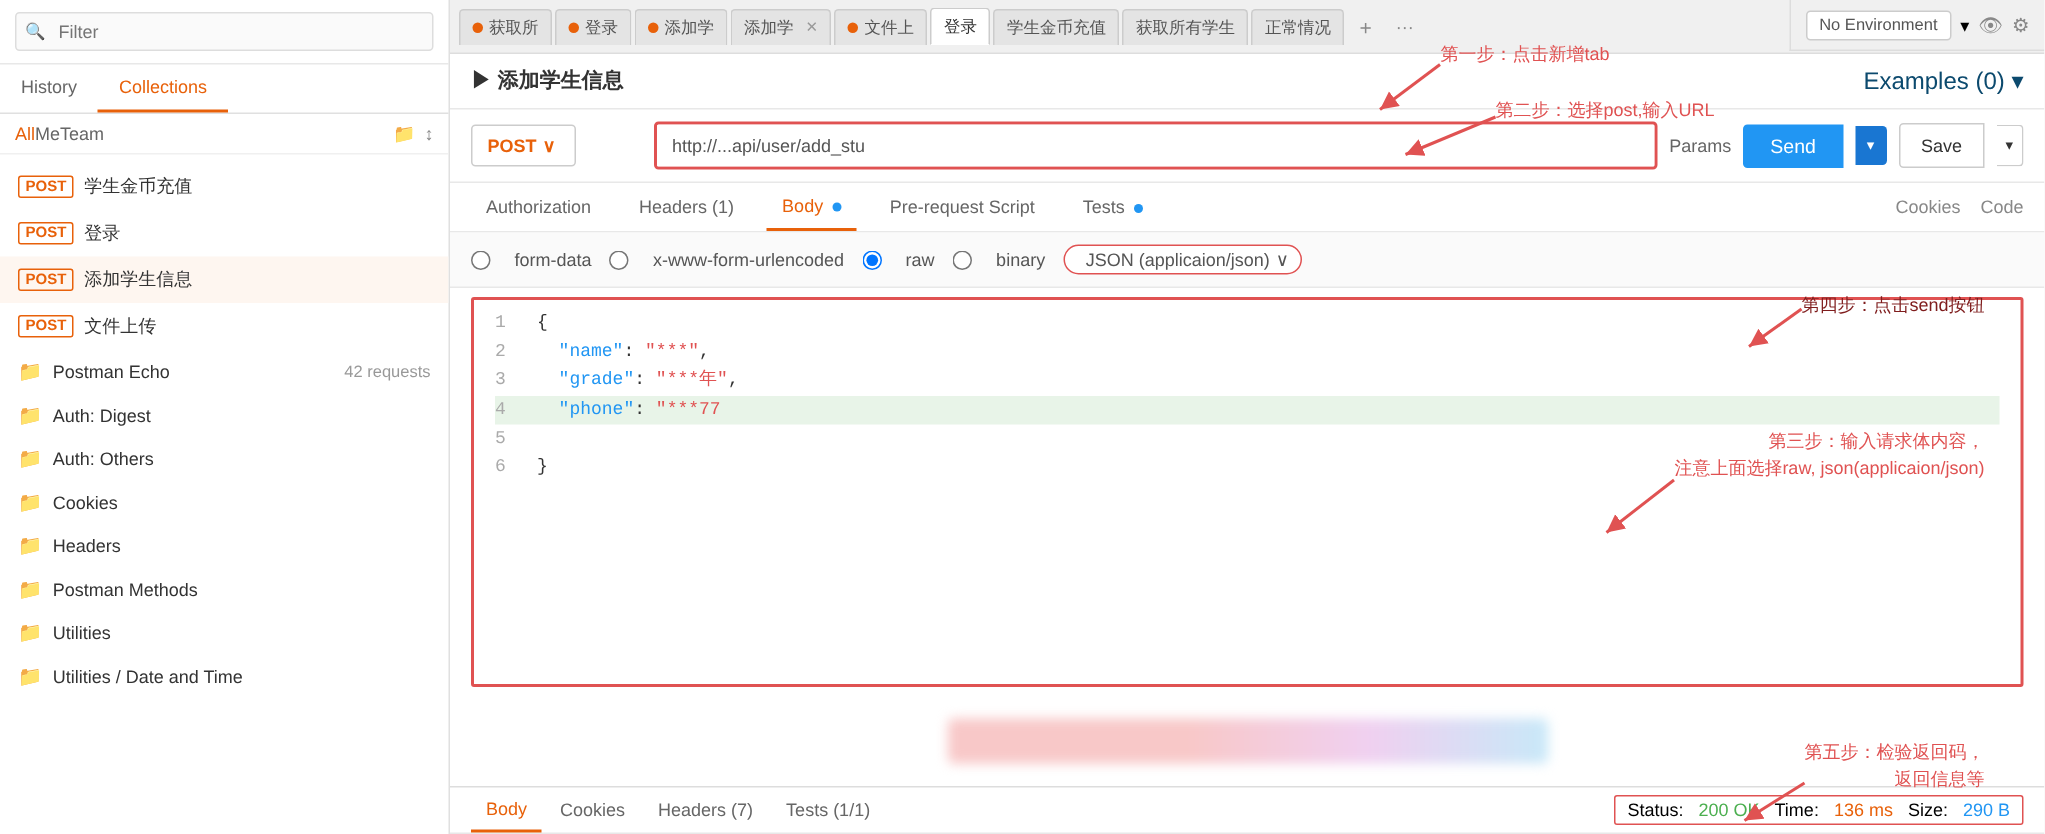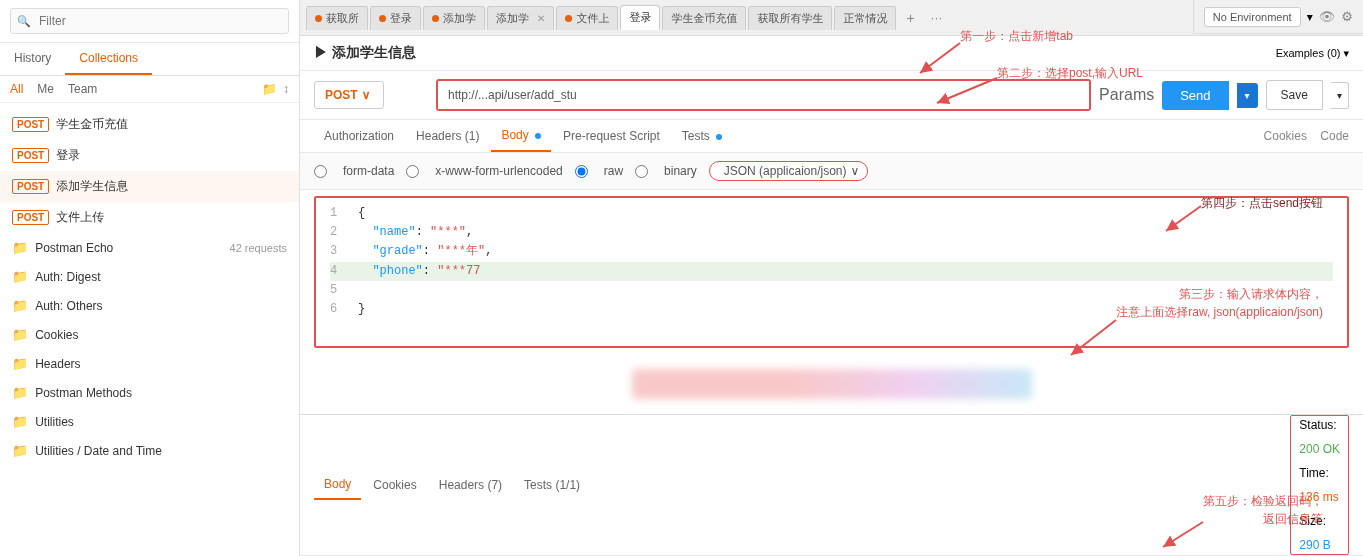--- a/index.html
+++ b/index.html
@@ -12,21 +12,21 @@
     .sidebar { width: 300px; background: #fff; border-right: 1px solid #e0e0e0; display: flex; flex-direction: column; }
     .sidebar-search { padding: 8px 10px; border-bottom: 1px solid #e8e8e8; }
     .sidebar-search input { width: 100%; padding: 5px 10px 5px 28px; border: 1px solid #ddd; border-radius: 3px; font-size: 12px; color: #666; background: #fafafa; }
     .sidebar-search-wrap { position: relative; }
     .sidebar-search-wrap .search-icon-svg { position: absolute; left: 7px; top: 50%; transform: translateY(-50%); color: #aaa; font-size: 11px; }
 
     .sidebar-tabs { display: flex; border-bottom: 1px solid #e0e0e0; }
     .sidebar-tab { padding: 8px 14px; font-size: 12px; color: #666; cursor: pointer; }
     .sidebar-tab.active { color: #e8610a; border-bottom: 2px solid #e8610a; }
 
-    .sidebar-filters { display: flex; align-items: flex-start; padding: 6px 10px; gap: 14px; font-size: 12px; color: #666; border-bottom: 1px solid #f0f0f0; }
+    .sidebar-filters { display: flex; align-items: flex-start; padding: 6px 10px; gap: 0; font-size: 12px; color: #666; border-bottom: 1px solid #f0f0f0; }
     .sidebar-filter-item { cursor: pointer; }
     .sidebar-filter-item.active { color: #e8610a; }
     .sidebar-icons { margin-left: auto; display: flex; gap: 6px; color: #888; }
 
     .sidebar-list { flex: 1; overflow-y: auto; padding: 6px 0; }
     .sidebar-item { display: flex; align-items: center; padding: 7px 12px; cursor: pointer; font-size: 12px; color: #333; }
     .sidebar-item.active { background: #fef6f0; }
     .sidebar-item .method-badge { font-size: 10px; font-weight: bold; padding: 1px 4px; border-radius: 2px; margin-right: 7px; min-width: 32px; text-align: center; }
     .method-post { color: #e8610a; border: 1px solid #e8610a; }
     .sidebar-item .item-label { font-size: 12px; }
@@ -50,35 +50,35 @@
     .tabs-more { padding: 4px 6px; color: #888; cursor: pointer; font-size: 12px; }
 
     
     .env-bar { position: absolute; top: 0; right: 0; height: 34px; display: flex; align-items: center; gap: 6px; padding: 0 10px; background: #f0f0f0; border-bottom: 1px solid #ddd; border-left: 1px solid #ddd; }
     .env-select { padding: 3px 8px; border: 1px solid #ccc; border-radius: 3px; font-size: 11px; color: #555; background: #fff; appearance: none; cursor: pointer; }
     .env-icon { color: #888; font-size: 13px; cursor: pointer; }
 
     
     .request-header { padding: 8px 14px; border-bottom: 1px solid #e8e8e8; display: flex; align-items: center; }
     .request-title { font-size: 14px; font-weight: 600; color: #333; }
-    .examples-link { margin-left: auto; font-size: 11px; color: #000000; cursor: pointer; }
+    .examples-link { margin-left: auto; font-size: 16px; color: #0c4a6e; cursor: pointer; }
 
     
     .url-bar { display: flex; align-items: center; padding: 8px 14px; gap: 8px; border-bottom: 1px solid #e8e8e8; }
     .method-select { padding: 6px 10px; border: 1px solid #ccc; border-radius: 3px; font-size: 12px; font-weight: bold; color: #e8610a; background: #fff; cursor: pointer; display: flex; align-items: center; gap: 4px; min-width: 70px; }
     .url-input-wrap { flex: 1; border: 2px solid #e05252; border-radius: 3px; overflow: hidden; margin-left: 44px; }
     .url-input { width: 100%; padding: 7px 10px; border: none; outline: none; font-size: 12px; color: #555; background: #fff; }
-    .params-label { font-size: 16px; color: #666; cursor: pointer; }
+    .params-label { font-size: 12px; color: #666; cursor: pointer; }
     .send-btn { padding: 7px 18px; background: #2196f3; color: #fff; border: none; border-radius: 3px 0 0 3px; font-size: 13px; font-weight: 500; cursor: pointer; }
     .send-dropdown { padding: 7px 8px; background: #1976d2; color: #fff; border: none; border-radius: 0 3px 3px 0; cursor: pointer; font-size: 10px; }
     .save-btn { padding: 7px 14px; background: #fff; color: #333; border: 1px solid #ccc; border-radius: 3px 0 0 3px; font-size: 12px; cursor: pointer; }
     .save-dropdown { padding: 7px 6px; background: #fff; color: #333; border: 1px solid #ccc; border-left: none; border-radius: 0 3px 3px 0; cursor: pointer; font-size: 10px; }
 
     
-    .sub-tabs { display: flex; padding: 0 14px; border-bottom: 1px solid #e8e8e8; gap: 2px; align-items: center; }
+    .sub-tabs { display: flex; padding: 0 14px; border-bottom: 1px solid #e8e8e8; gap: 12px; align-items: center; }
     .sub-tab { padding: 8px 10px; font-size: 12px; color: #666; cursor: pointer; position: relative; }
     .sub-tab.active { color: #e8610a; border-bottom: 2px solid #e8610a; }
     .sub-tab .tab-dot { width: 6px; height: 6px; border-radius: 50%; display: inline-block; margin-left: 3px; vertical-align: middle; }
     .right-links { margin-left: auto; font-size: 12px; color: #888; cursor: pointer; }
 
     
     .body-options { display: flex; align-items: center; padding: 8px 14px; gap: 12px; border-bottom: 1px solid #e8e8e8; background: #fafafa; }
     .body-radio { display: flex; align-items: flex-end; gap: 16px; font-size: 12px; color: #555; cursor: pointer; }
     .body-radio input[type=radio] { cursor: pointer; }
     .body-type-select { display: flex; align-items: center; gap: 4px; padding: 2px 8px; border: 1px solid #e05252; border-radius: 10px; font-size: 12px; color: #555; cursor: pointer; background: #fff; }
@@ -94,21 +94,21 @@
 
     
     .bottom-area { border-top: 1px solid #ddd; background: #fff; }
     .bottom-tabs { display: flex; align-items: center; padding: 0 14px; border-bottom: 1px solid #e8e8e8; gap: 2px; }
     .bottom-tab { padding: 7px 10px; font-size: 12px; color: #666; cursor: pointer; }
     .bottom-tab.active { color: #e8610a; border-bottom: 2px solid #e8610a; }
     .status-bar { display: flex; align-items: center; gap: 12px; margin-left: auto; }
     .status-ok { color: #4caf50; font-size: 12px; font-weight: 500; }
     .status-time { color: #e8610a; font-size: 12px; }
     .status-size { color: #2196f3; font-size: 12px; }
-    .status-box { border: 1px solid #e05252; border-radius: 2px; padding: 2px 8px; font-size: 12px; display: flex; gap: 10px; flex-direction: column; }
+    .status-box { border: 1px solid #e05252; border-radius: 2px; padding: 2px 8px; font-size: 12px; display: flex; gap: 10px; }
 
     
     .annotations { position: absolute; top: 0; right: 0; bottom: 0; left: 0; pointer-events: none; }
     .annotation { position: absolute; color: #e05252; font-size: 12px; font-weight: 500; }
 
     
     .response-area { height: 60px; background: #fff; display: flex; align-items: center; justify-content: center; overflow: hidden; }
     .response-blur { background: linear-gradient(90deg, #f8c8c8 0%, #f8c8c8 40%, #f0d0f0 70%, #c8e8f8 100%); width: 400px; height: 30px; border-radius: 4px; filter: blur(4px); }
   </style>
 </head>

